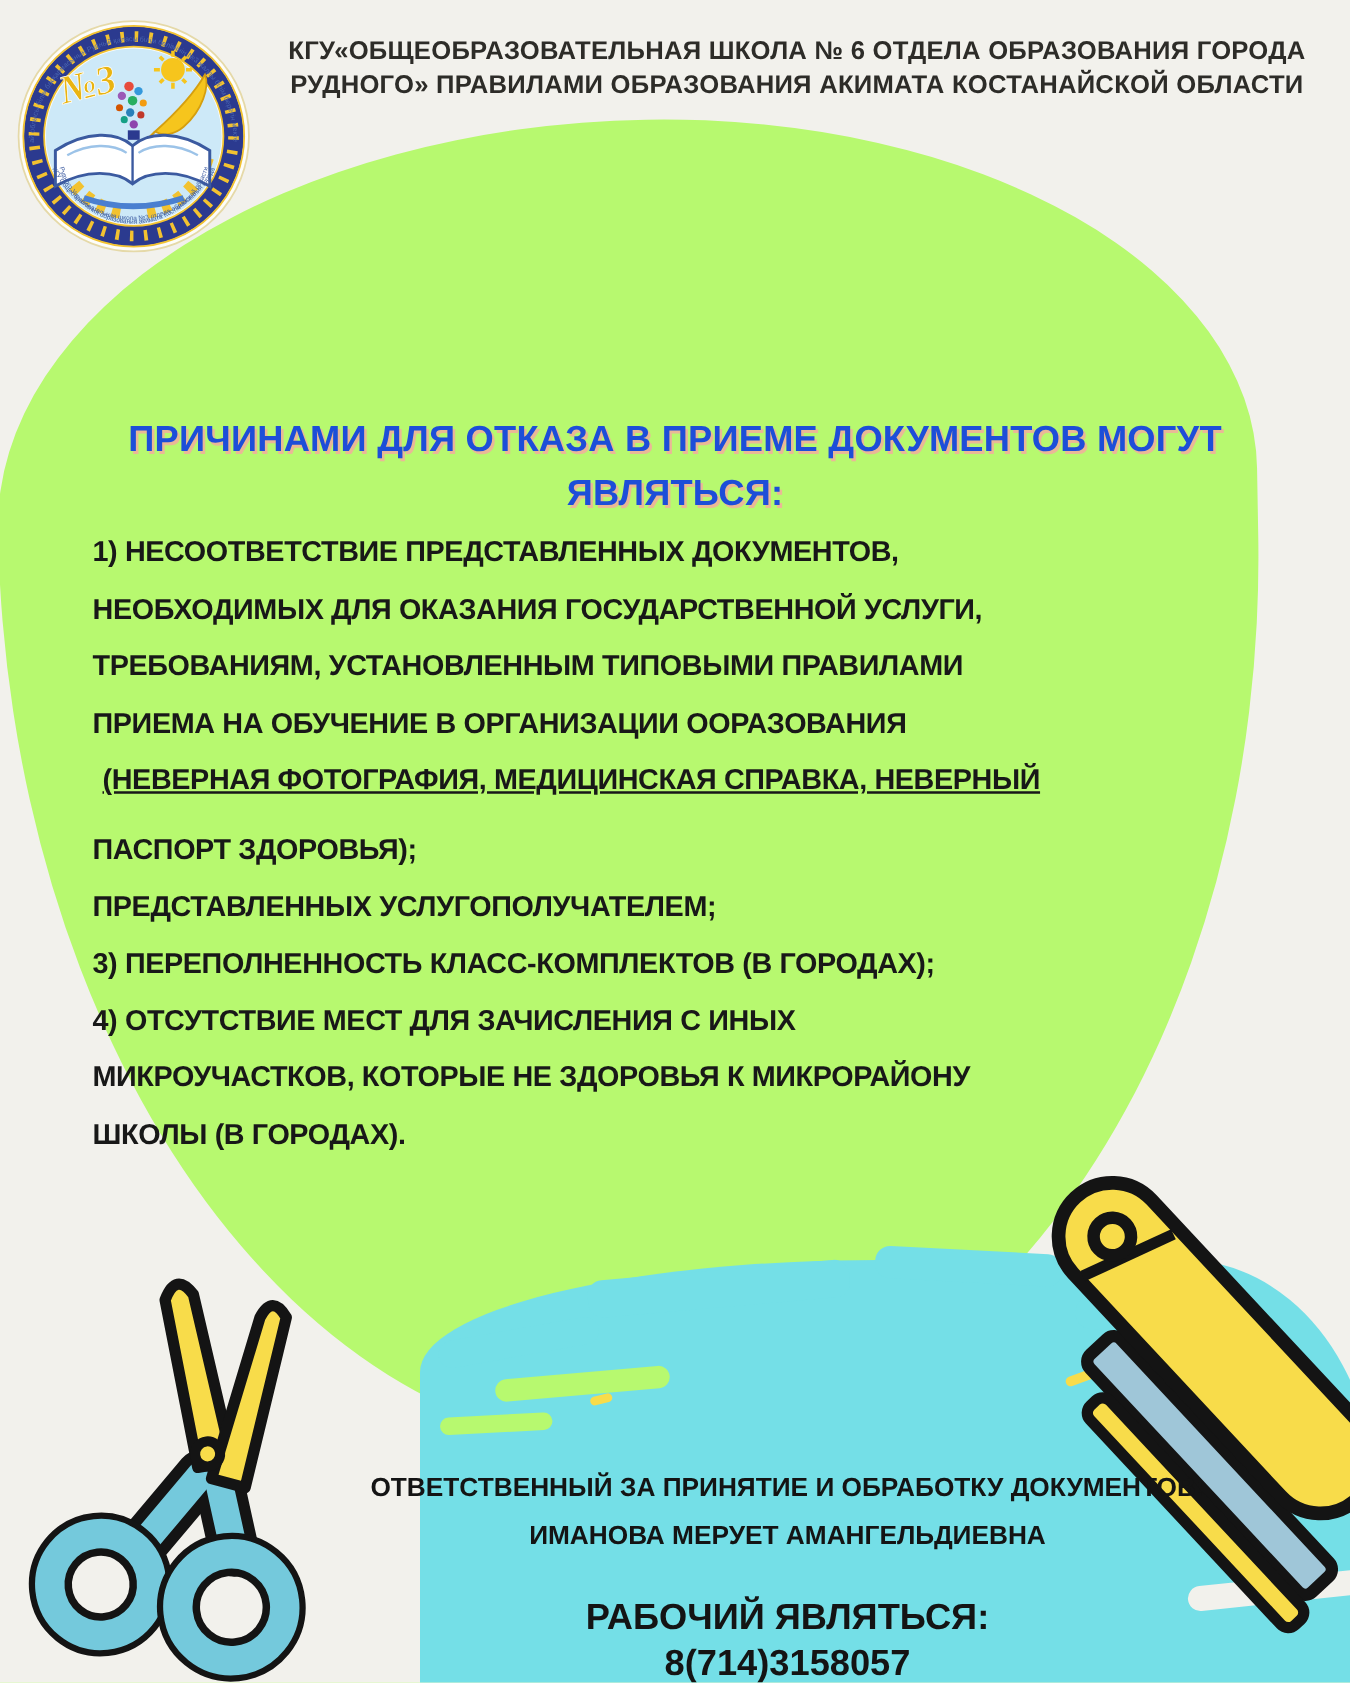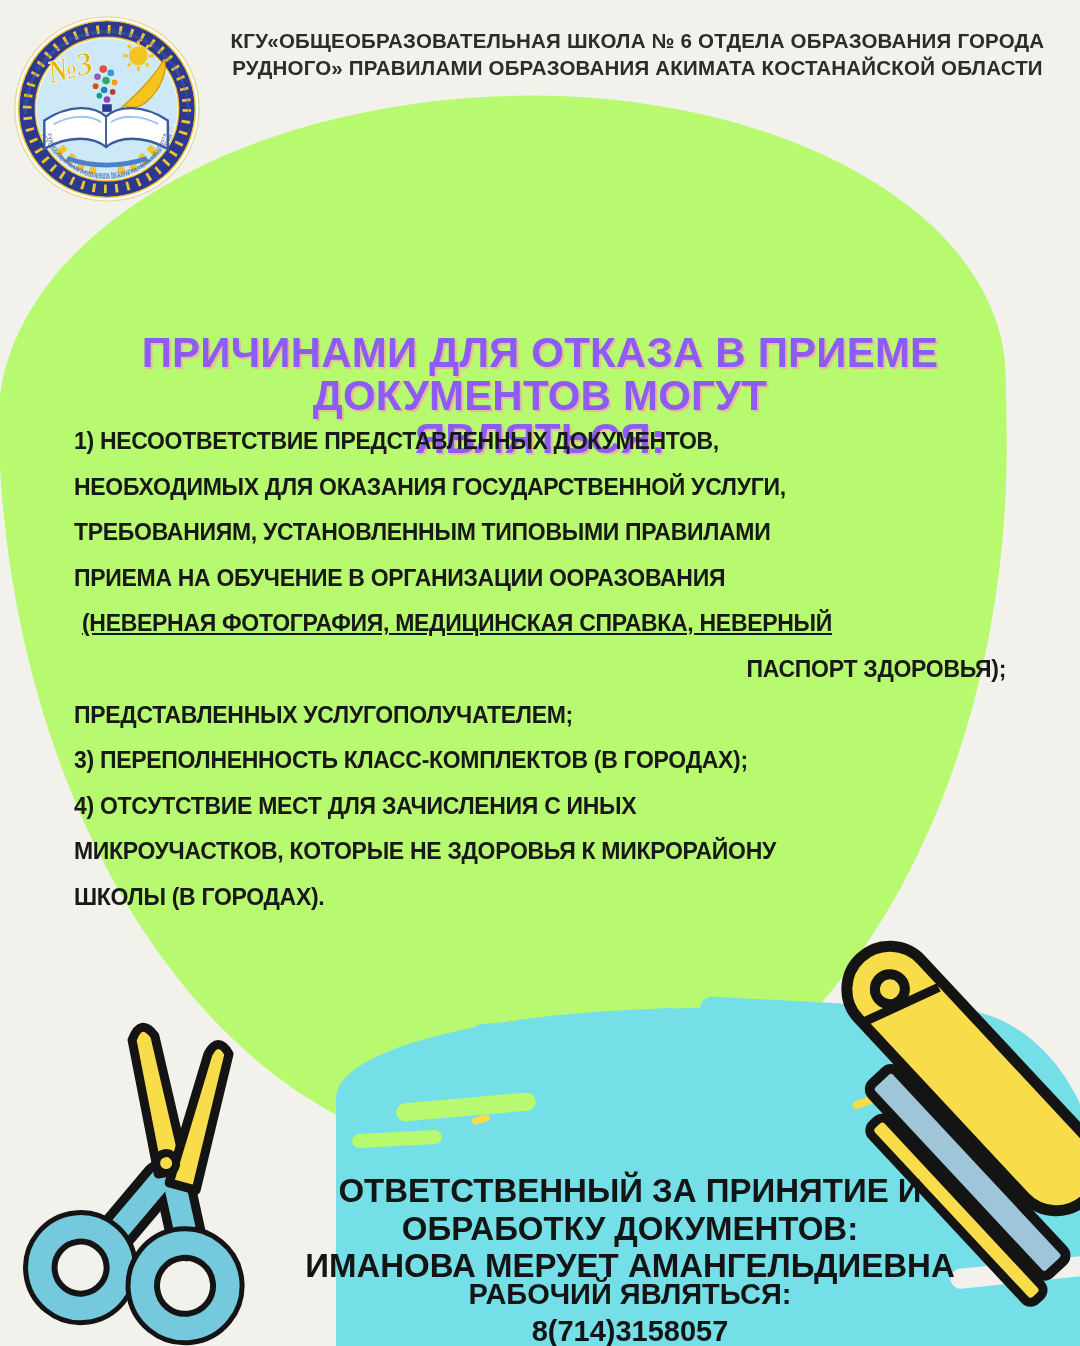--- a/index.html
+++ b/index.html
@@ -33,34 +33,34 @@
   .dd1{left:1030px;top:1186px;width:34px;height:9px;background:#1b2f6e;transform:rotate(-8deg);}
   .dd2{left:1046px;top:1200px;width:20px;height:7px;background:#1b2f6e;transform:rotate(-8deg);}
   
   .header-title{
     position:absolute;left:205px;top:28px;width:865px;z-index:5;
     text-align:center;font-size:20.5px;line-height:26.5px;font-weight:800;
     color:#2d2c28;letter-spacing:.2px;
   }
   .red-heading{
     position:absolute;left:80px;top:331px;width:920px;z-index:5;
-    text-align:center;font-size:42px;line-height:43px;font-weight:800;
-    color:#8b5cf6;text-shadow:2px 2px 0 rgba(246,167,160,.8);letter-spacing:.2px;
+    text-align:center;font-size:29px;line-height:43px;font-weight:800;
+    color:#1d4ed8;text-shadow:2px 2px 0 rgba(246,167,160,.8);letter-spacing:.2px;
   }
   .reasons{
     position:absolute;left:74px;top:419px;width:932px;z-index:5;
     font-size:23px;line-height:45.6px;font-weight:800;color:#181818;
     letter-spacing:-.3px;
   }
   .reasons .line{white-space:nowrap;}
-  .reasons .center{text-align:right;white-space:normal;}
+  .reasons .center{text-align:left;white-space:normal;margin-top:10px;}
   .reasons .indent{padding-left:8px;text-decoration:underline;}
   .footer-resp{
     position:absolute;left:270px;top:1172px;width:720px;z-index:5;
-    text-align:center;font-size:33px;line-height:37.5px;font-weight:800;color:#141414;
+    text-align:center;font-size:21px;line-height:37.5px;font-weight:800;color:#141414;
   }
   .footer-phone{
     position:absolute;left:330px;top:1276px;width:600px;z-index:5;
     text-align:center;font-size:29px;line-height:37px;font-weight:800;color:#141414;
   }
   
   .logo-wrap{position:absolute;left:12px;top:14px;width:190px;height:190px;z-index:5;}
   .scissors-wrap{position:absolute;left:8px;top:1012px;width:275px;height:334px;z-index:4;}
   .stapler-wrap{position:absolute;left:830px;top:915px;width:250px;height:400px;z-index:4;overflow:visible;}
   svg{display:block;}

